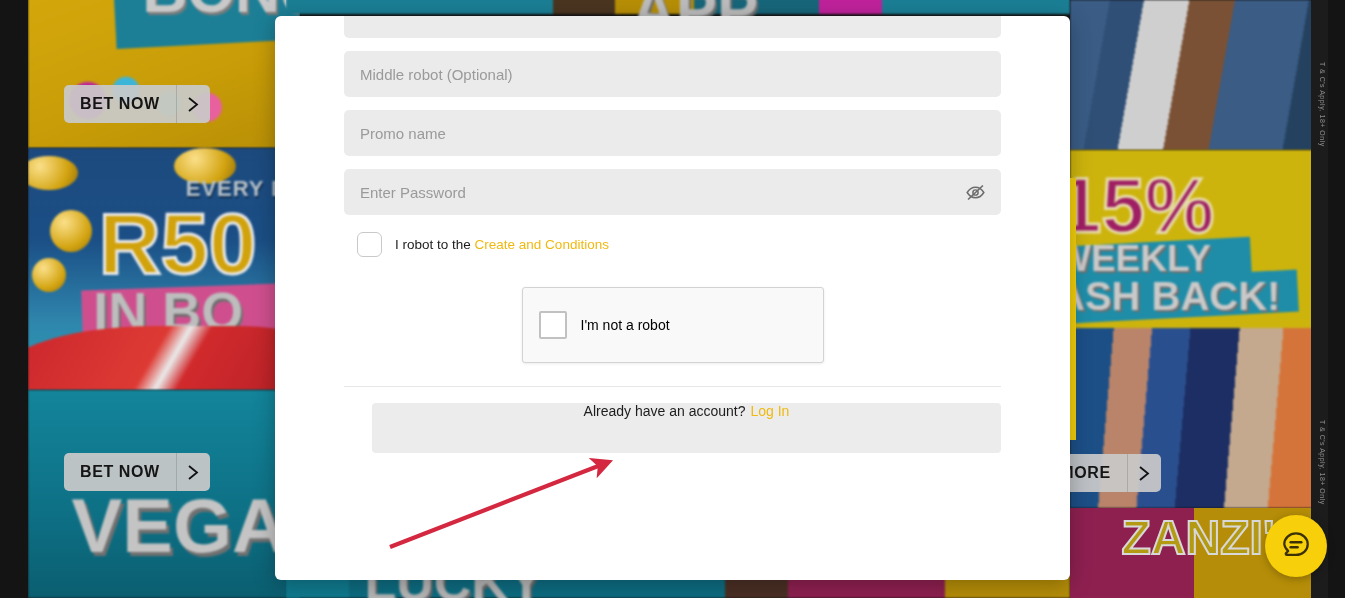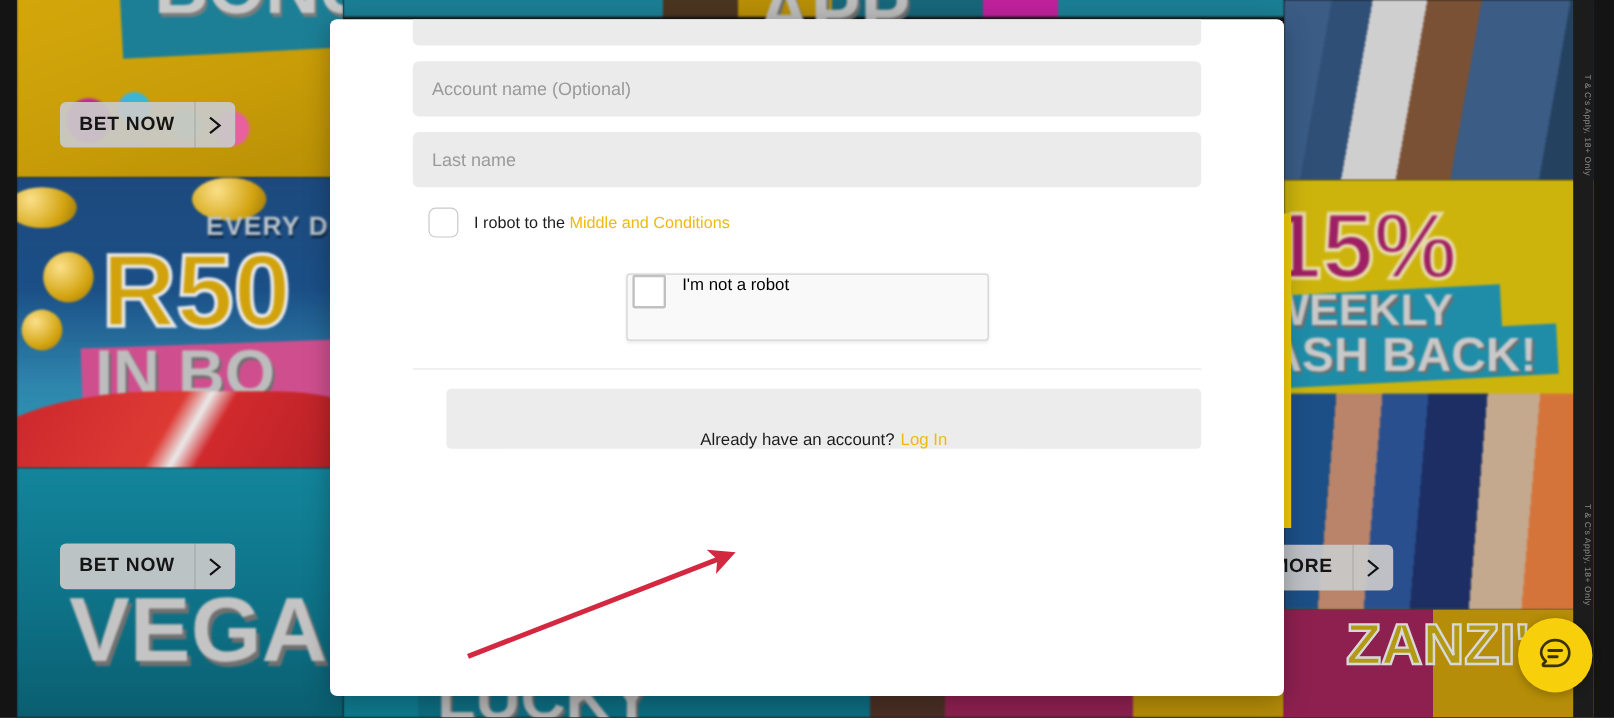--- a/index.html
+++ b/index.html
@@ -8,21 +8,21 @@
     overflow: hidden;
     font-family: "Liberation Sans", sans-serif;
     background: #1b1b1b;
   }
   #screen { position: relative; width: 1345px; height: 598px; overflow: hidden; }
 
   
   .bg-root { position: absolute; inset: 0; background: #141414; }
 
   .bg-col { position: absolute; top: 0; bottom: 0; overflow: hidden; }
-  .bg-left  { left: 14px;  width: 272px; }
+  .bg-left  { left: 28px;  width: 272px; }
   .bg-mid   { left: 286px; width: 784px; }
   .bg-right { left: 1070px; width: 258px; }
   .bg-edge-dark { position: absolute; top: 0; bottom: 0; width: 17px; right: 0; background: #1c1c1c; }
 
   .banner { position: absolute; left: 0; right: 0; overflow: hidden; filter: blur(1.1px); }
 
   
   .bn-bonus { top: -22px; height: 170px;
     background:
       radial-gradient(circle at 22% 72%, #c0229c 0 7%, transparent 8%),
@@ -116,40 +116,40 @@
   .field .eye { position: absolute; right: 15px; top: 50%; transform: translateY(-50%);
       width: 22px; height: 22px; display: flex; align-items: center; justify-content: center; cursor: pointer; }
 
   .terms-row { display: flex; align-items: center; margin: 17px 0 0 13px; }
   .checkbox { width: 25px; height: 25px; border: 1px solid #c9c9c9; border-radius: 6px; background: #fff; cursor: pointer; flex: none; }
   .terms-text { margin-left: 13px; font-size: 13.5px; color: #1d1d1d; }
   .terms-link { color: #f0b911; cursor: pointer; }
 
   .captcha-wrap { display: flex; justify-content: center; margin-top: 30px; }
   .captcha {
-    width: 302px; height: 56px; background: #f9f9f9; border: 1px solid #d3d3d3;
+    width: 302px; height: 76px; background: #f9f9f9; border: 1px solid #d3d3d3;
     border-radius: 3px; box-shadow: 0 1px 3px rgba(0,0,0,0.08);
-    display: flex; padding: 0 4px;
+    display: flex; align-items: center; padding: 0 16px;
   }
   .captcha .cb { width: 28px; height: 28px; background: #fff; border: 2px solid #c1c1c1; border-radius: 2px; cursor: pointer; flex: none; }
   .captcha .cl { margin-left: 14px; font-size: 14px; color: #000; flex: 1; }
   .captcha .brand { text-align: center; width: 78px; }
   .captcha .brand .logo { display: flex; justify-content: center; margin-bottom: 2px; }
   .captcha .brand .name { font-size: 9.5px; color: #9aa0a6; letter-spacing: .2px; }
   .captcha .brand .legal { font-size: 7.5px; color: #9aa0a6; margin-top: 1px; }
   .captcha .brand .legal span { cursor: pointer; }
 
   .submit-btn {
     margin-top: 26px; height: 53px; width: 100%; background: #fbe479; border: none; border-radius: 4px;
     font-family: "Liberation Sans", sans-serif; font-size: 15.5px; color: #8c8c8c; cursor: default;
   }
   .divider { margin-top: 23px; border-top: 1px solid #e6e6e6; }
   .login-bar {
     margin-top: 16px; height: 50px; background: #ececec; border-radius: 4px;
-    display: flex; align-items: flex-end; justify-content: center; font-size: 14px; color: #1d1d1d; margin-left: 28px;
+    display: flex; align-items: flex-start; justify-content: center; font-size: 14px; color: #1d1d1d; margin-left: 28px;
   }
   .login-link { color: #f0b911; margin-left: 5px; cursor: pointer; }
 
   
   .annot { position: absolute; inset: 0; z-index: 40; pointer-events: none; }
 
   
   .chat-fab {
     position: absolute; left: 1265px; top: 515px; width: 62px; height: 62px; border-radius: 50%;
     background: #f7cf0b; display: flex; align-items: center; justify-content: center;
@@ -239,34 +239,44 @@
   </div>
 
   <div class="modal">
     <div class="modal-body">
 
       <div class="field clipped">
         <span class="ph"></span>
       </div>
 
       <div class="field">
-        <span class="ph">Account name (Optional)</span>
+        <span class="ph">Middle robot (Optional)</span>
       </div>
 
       <div class="field">
-        <span class="ph">Last name</span>
-      </div>
-
+        <span class="ph">Promo name</span>
+      </div>
+
+      <div class="field">
+        <span class="ph">Enter Password</span>
+        <span class="eye">
+          <svg viewBox="0 0 24 24" width="21" height="21">
+            <path d="M2.5 12s3.6-6 9.5-6 9.5 6 9.5 6-3.6 6-9.5 6S2.5 12 2.5 12z" fill="none" stroke="#6d6d6d" stroke-width="1.7"></path>
+            <circle cx="12" cy="12" r="3" fill="none" stroke="#6d6d6d" stroke-width="1.7"></circle>
+            <line x1="3.5" y1="20" x2="20.5" y2="4" stroke="#6d6d6d" stroke-width="1.9"></line>
+          </svg>
+        </span>
+      </div>
 
 
       <div class="terms-row">
         <div class="checkbox"></div>
         <div class="terms-text">
           <span>I robot to the</span>
-          <span class="terms-link">Middle and Conditions</span>
+          <span class="terms-link">Create and Conditions</span>
         </div>
       </div>
 
       <div class="captcha-wrap">
         <div class="captcha">
           <div class="cb"></div>
           <div class="cl">I'm not a robot</div>
         </div>
       </div>
 

